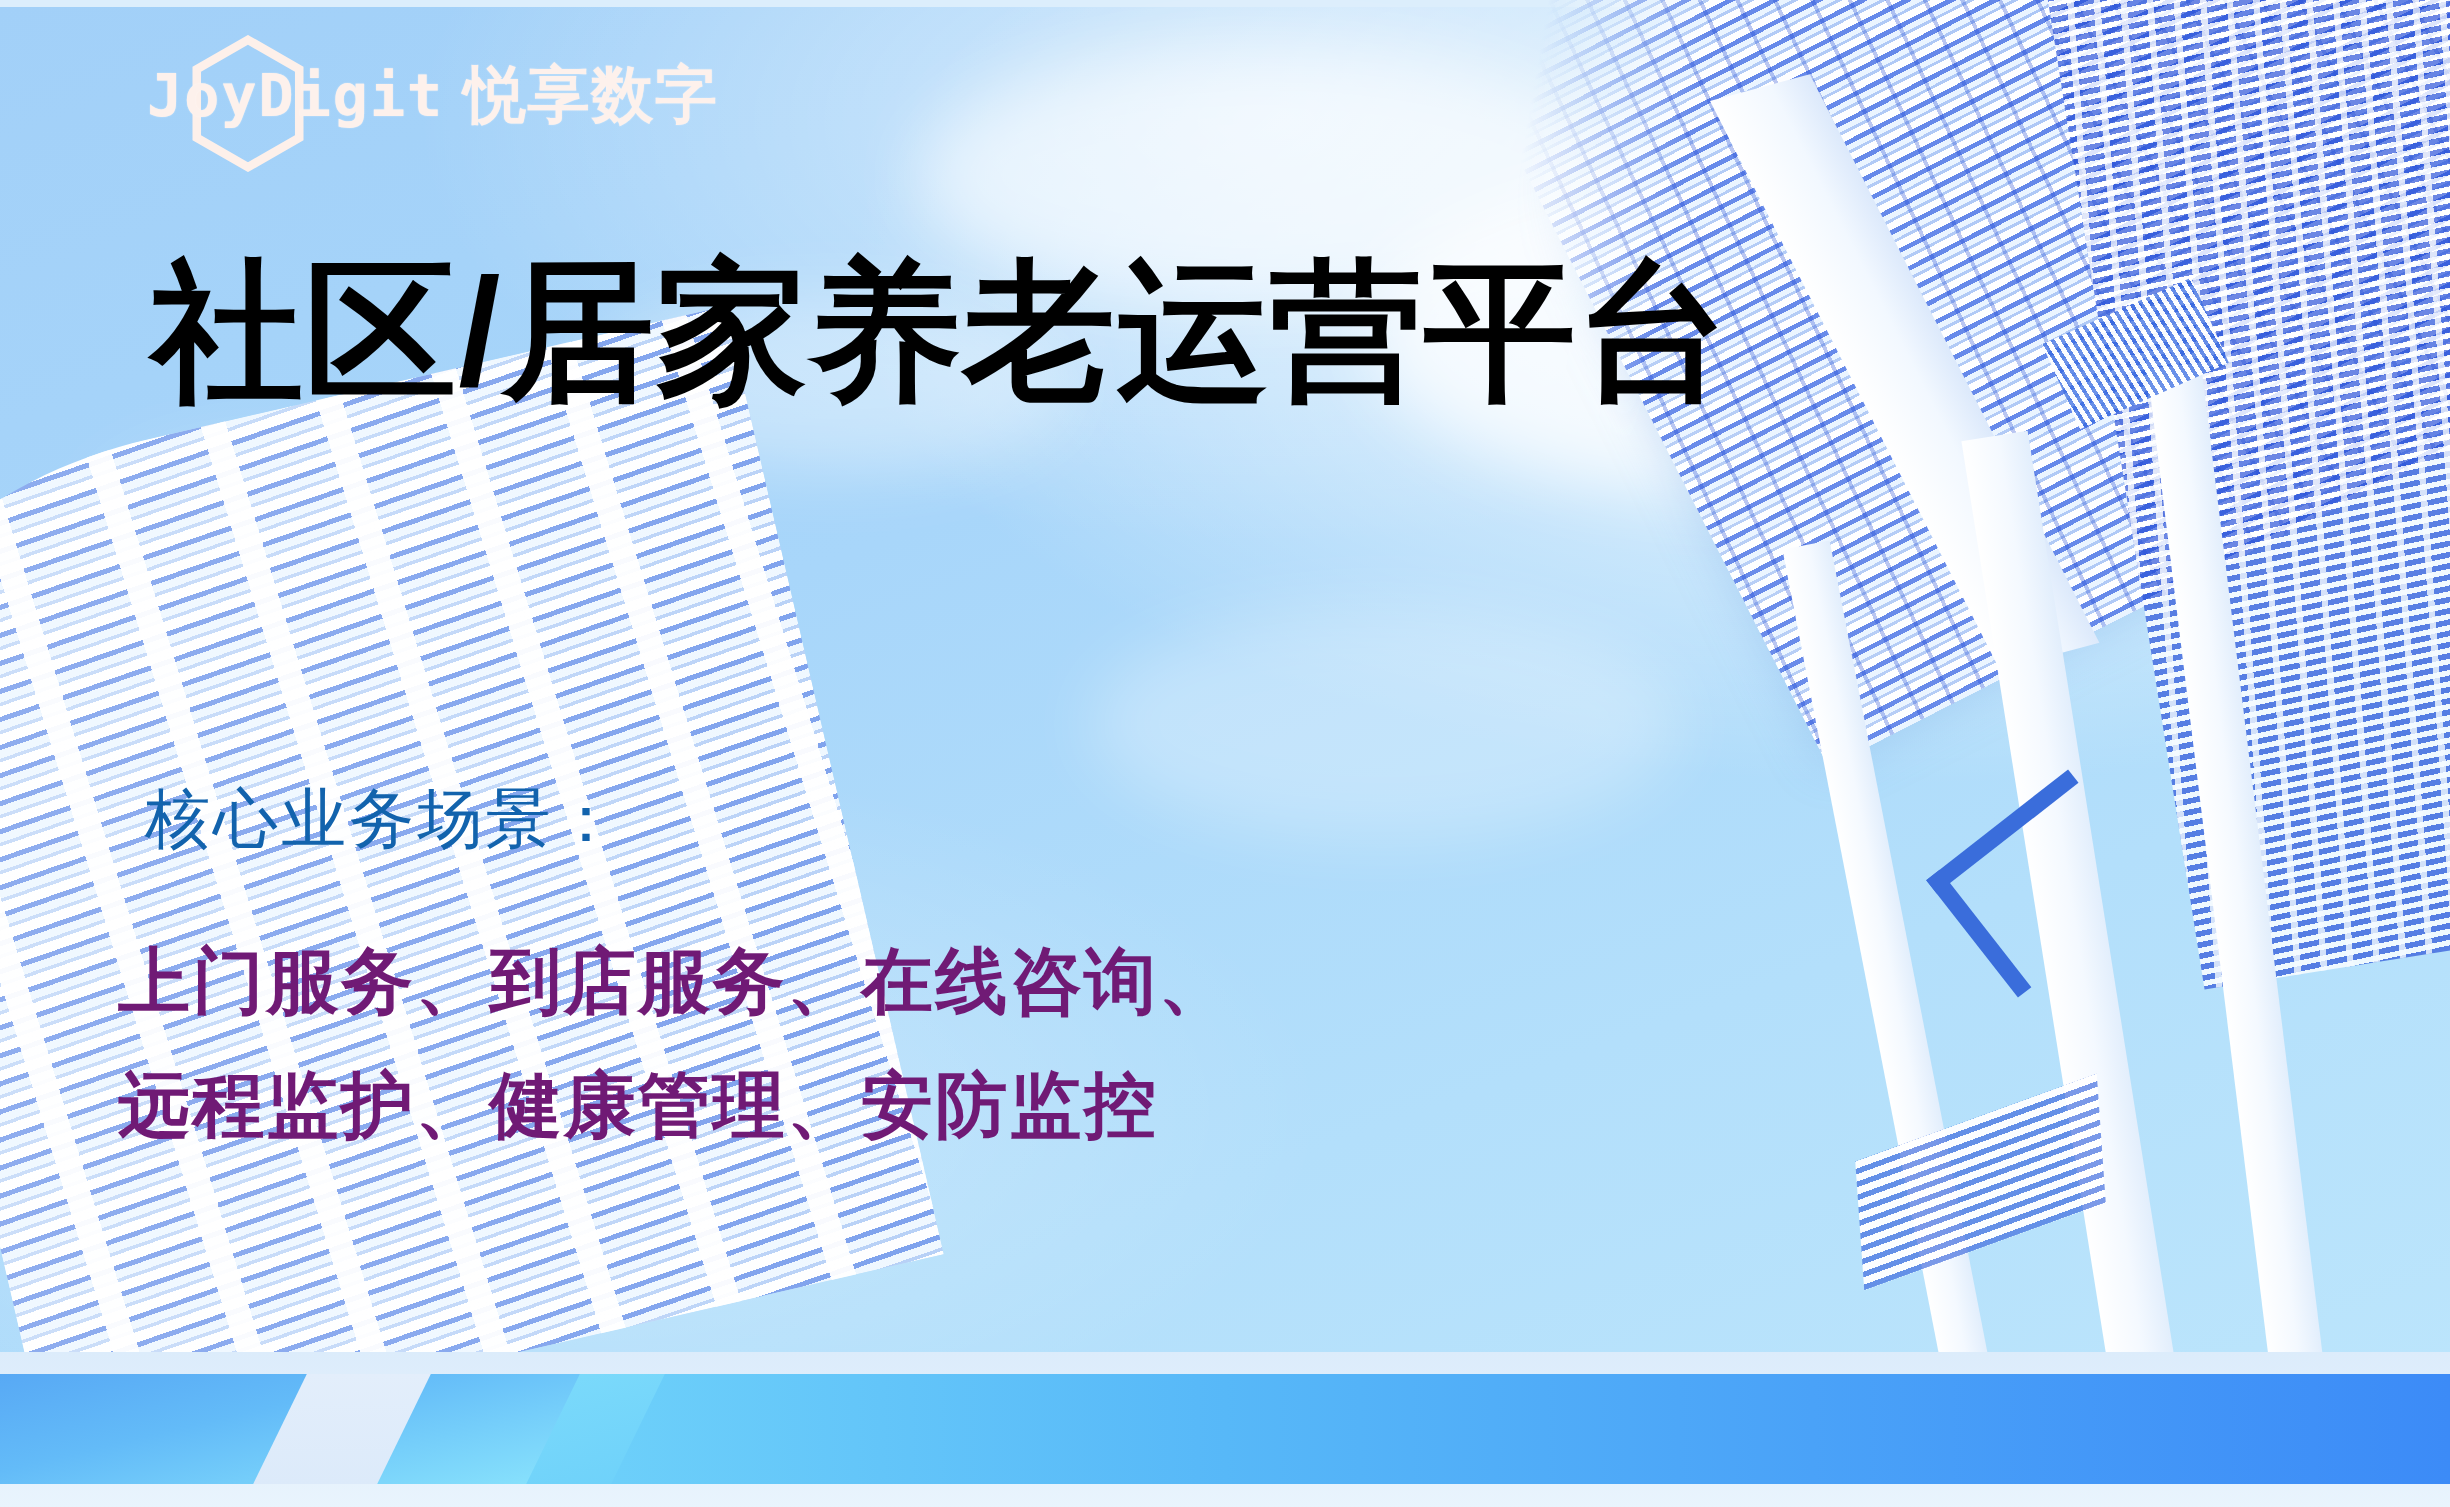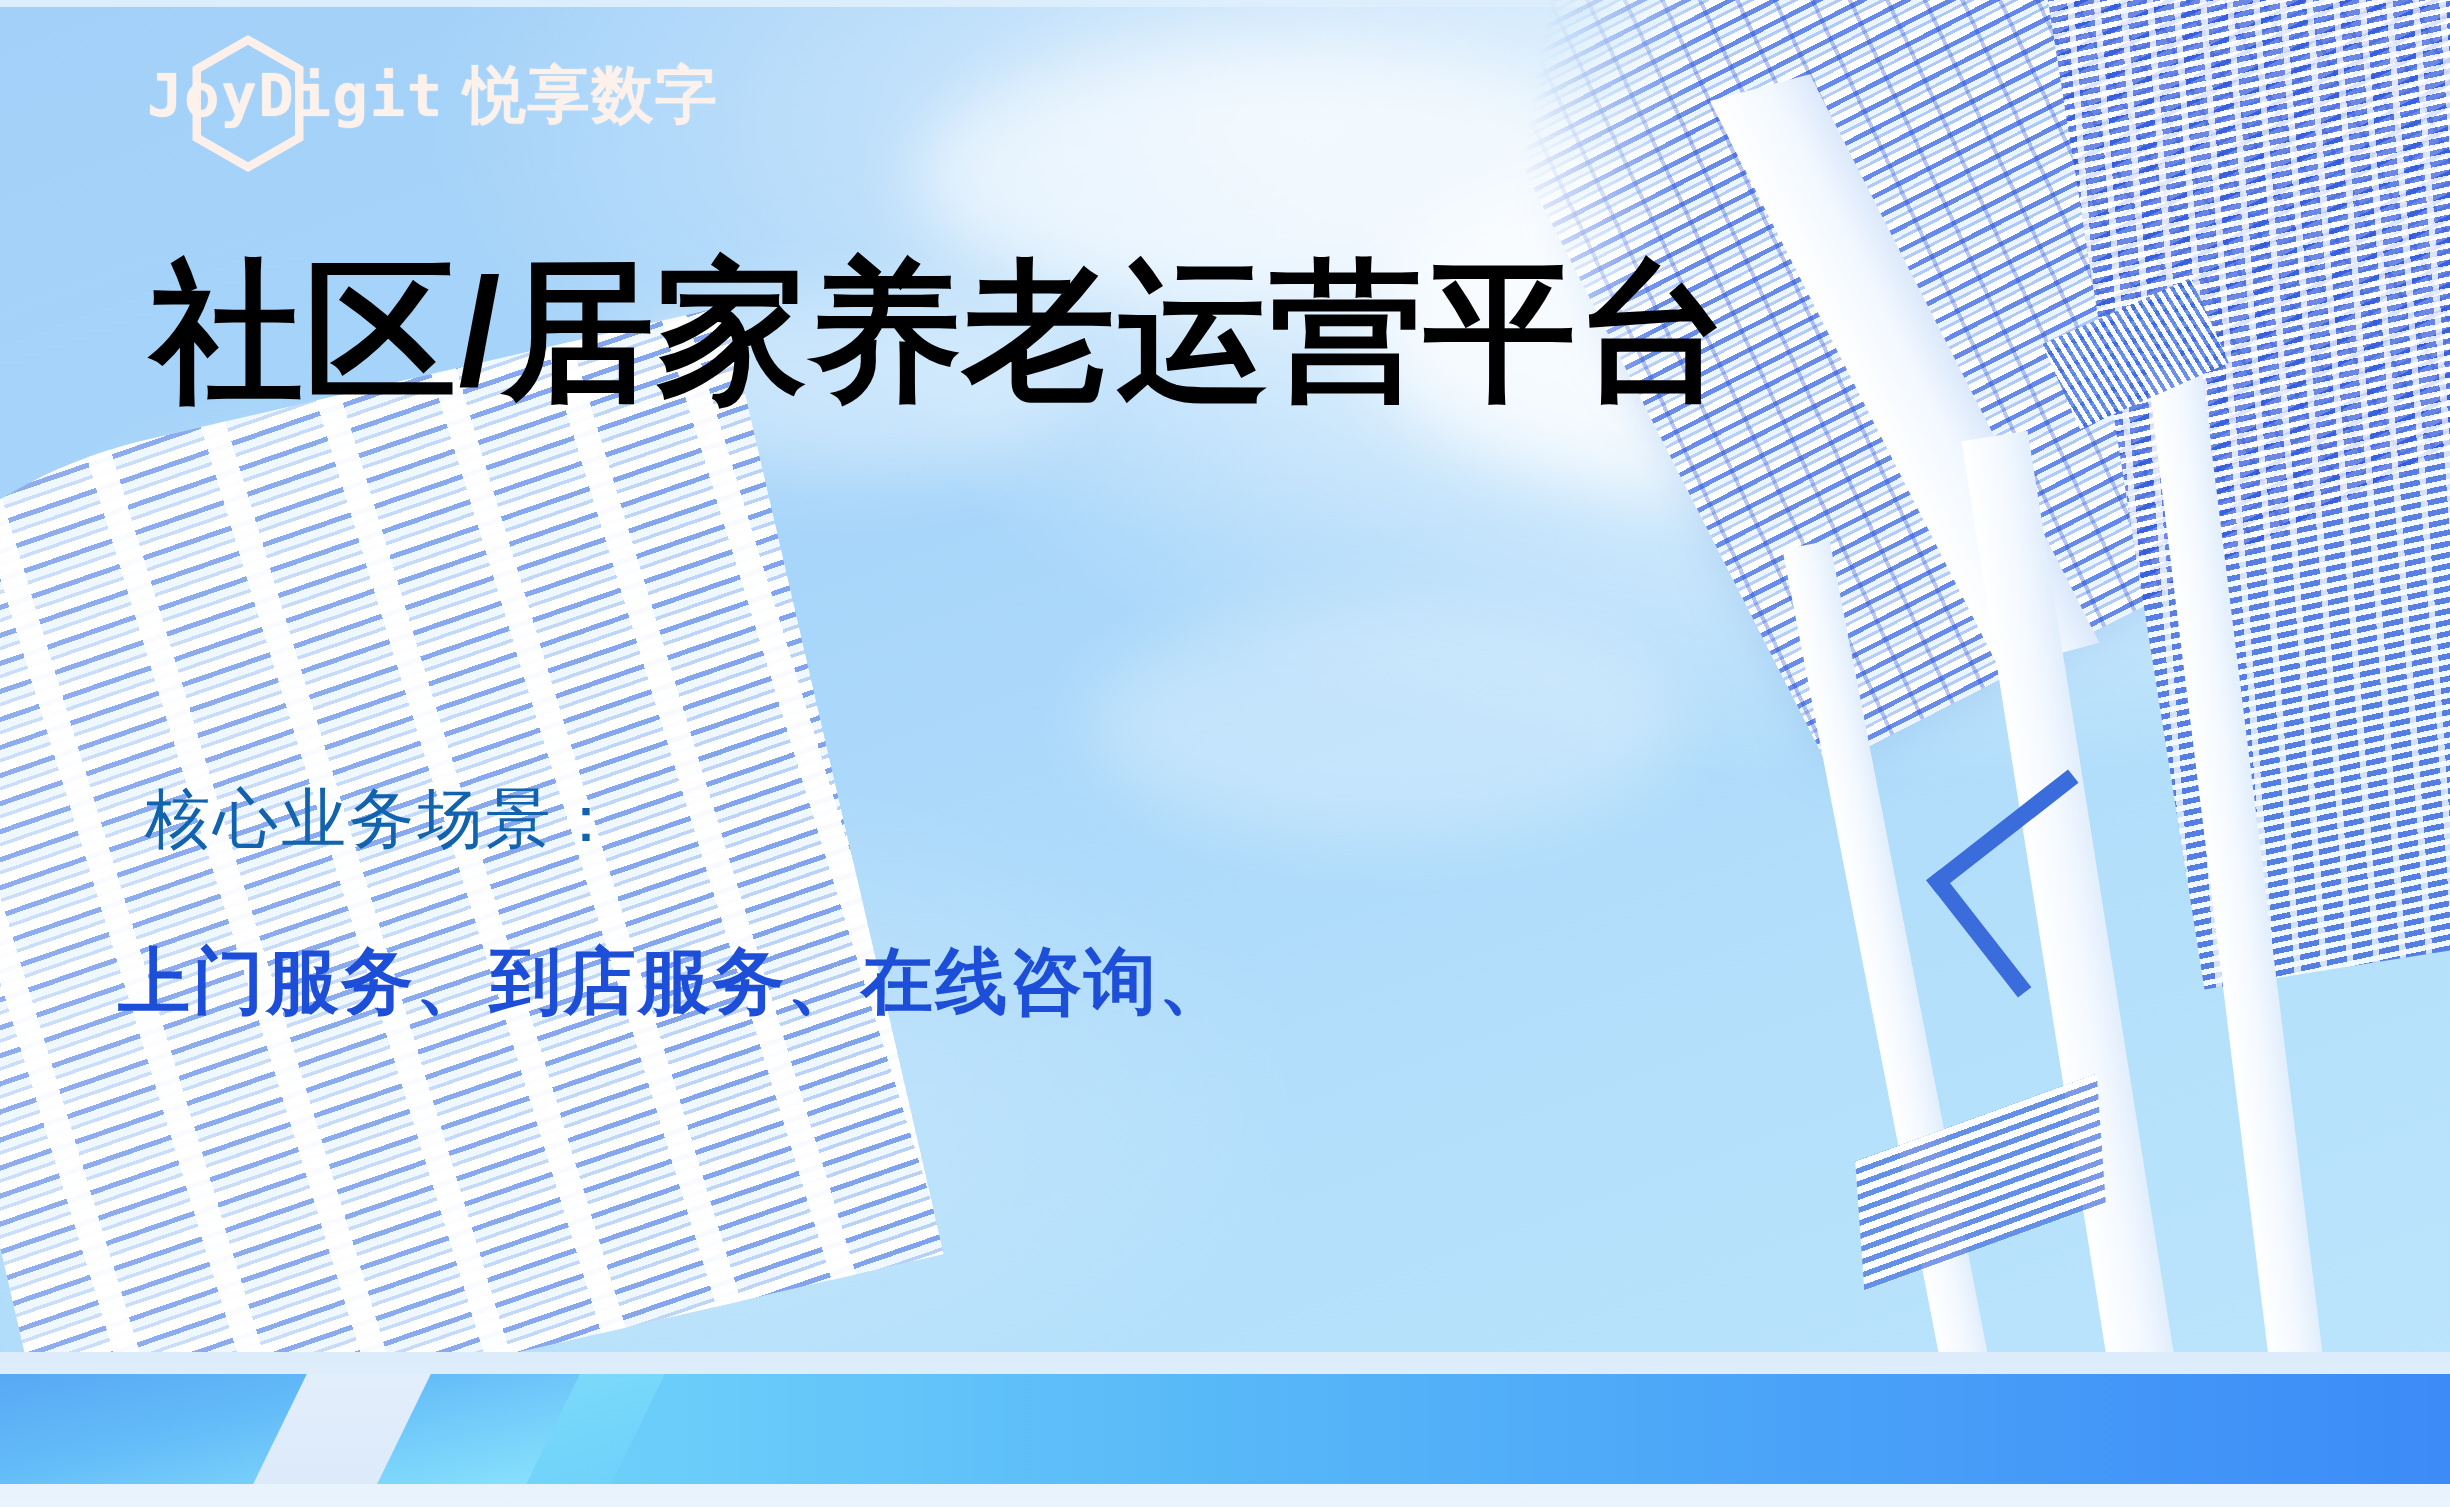--- a/index.html
+++ b/index.html
@@ -292,21 +292,21 @@
     letter-spacing: 3.1px;
     white-space: nowrap;
     font-family: "DejaVu Sans", "Liberation Sans", sans-serif;
   }
 
   
   .body-lines {
     position: absolute;
     left: 118px;
     top: 920px;
-    color: #1d4ed8;
+    color: #701a75;
     font-size: 72px;
     font-weight: 600;
     letter-spacing: 2.3px;
     line-height: 1.72;
     font-family: "DejaVu Sans", "Liberation Sans", sans-serif;
   }
   .body-lines .line { white-space: nowrap; }
 
   
   .bottom-area {
@@ -392,20 +392,21 @@
     </svg>
     <div class="logo-text"><span>JoyDigit</span><span class="logo-cn">悦享数字</span></div>
   </div>
 
   <div class="headline">社区/居家养老运营平台</div>
 
   <div class="section-label">核心业务场景：</div>
 
   <div class="body-lines">
     <div class="line">上门服务、到店服务、在线咨询、</div>
+    <div class="line">远程监护、健康管理、安防监控</div>
   </div>
 
   <div class="bottom-area">
     <div class="bottom-base"></div>
     <div class="band-main"></div>
     <div class="band-notch"></div>
     <div class="band-left"></div>
     <div class="band-gap"></div>
   </div>
 

